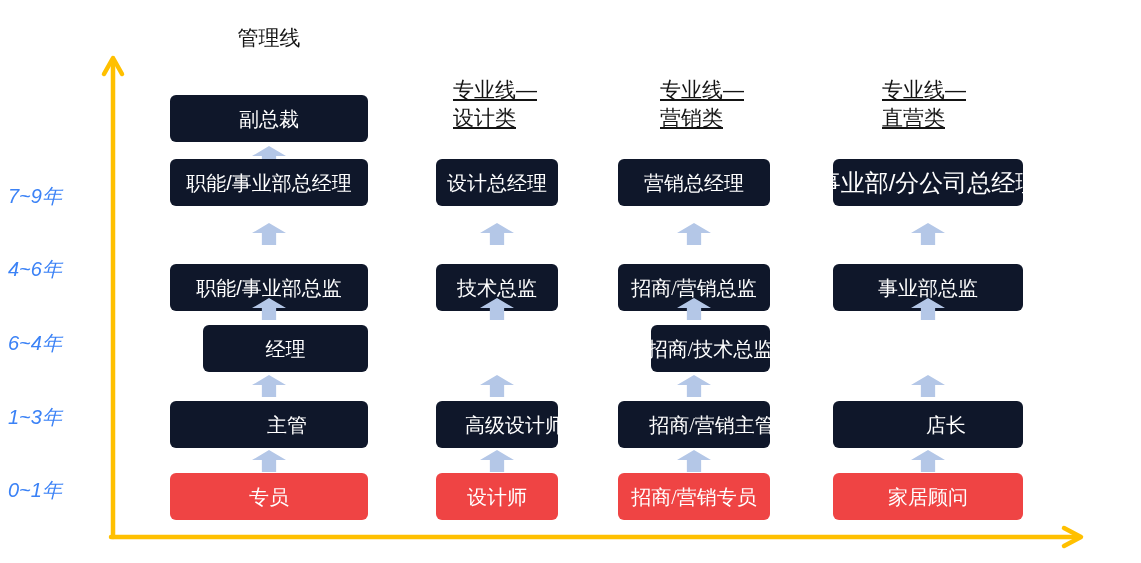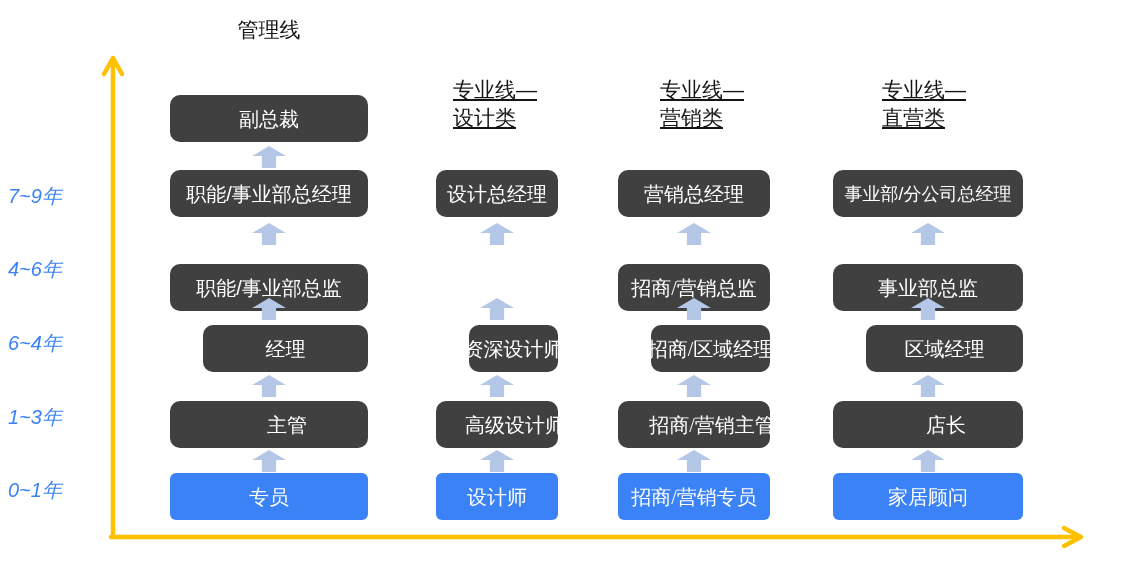--- a/index.html
+++ b/index.html
@@ -10,37 +10,37 @@
   .axes{position:absolute;left:0;top:0;width:1141px;height:563px;}
   .ylabel{
     position:absolute;left:8px;width:84px;height:26px;text-align:left;
     font-style:italic;font-size:20px;color:#3b82f6;line-height:26px;white-space:nowrap;
   }
   .header{
     position:absolute;top:76px;font-size:21px;line-height:28px;color:#151515;
     white-space:nowrap;font-weight:500;text-decoration:underline;
   }
   .header-mgmt{
-    position:absolute;left:170px;width:198px;top:16px;text-align:center;
+    position:absolute;left:170px;width:198px;top:24px;text-align:center;
     font-size:21px;color:#151515;font-weight:500;white-space:nowrap;
   }
   .col{position:absolute;top:0;height:563px;}
   .col1{left:170px;width:198px;}
   .col2{left:436px;width:122px;}
   .col3{left:618px;width:152px;font-family:Liberation Serif, serif;}
   .col4{left:833px;width:190px;}
   .box{
     position:absolute;left:0;right:0;height:47px;border-radius:6px;
     display:flex;align-items:center;justify-content:center;
     color:#ffffff;font-size:20px;white-space:nowrap;line-height:1;
   }
-  .box.fs18{font-size:18px;}
-  .blue{background:#404040;border-radius:10px;}
-  .orange{background:#3b82f6;}
-  .r1{top:95px;}.r2{top:170px;}.r3{top:264px;}.r4{top:325px;margin-left:33px;}.r5{top:401px;padding-left:36px;}.r6{top:473px;}
+  .box.fs18{font-size:24px;}
+  .blue{background:#0f172a;}
+  .orange{background:#ef4444;}
+  .r1{top:95px;}.r2{top:159px;}.r3{top:264px;}.r4{top:325px;margin-left:33px;}.r5{top:401px;padding-left:36px;}.r6{top:473px;}
   .up-arrow{
     position:absolute;left:50%;transform:translateX(-50%);
     width:34px;height:22px;background:#B4C7E7;
     clip-path:polygon(50% 0, 100% 46%, 71% 46%, 71% 100%, 29% 100%, 29% 46%, 0 46%);
   }
   .a1{top:146px;}.a2{top:223px;}.a3{top:298px;}.a4{top:375px;}.a5{top:450px;}
 </style>
 </head>
 <body>
 
@@ -85,45 +85,44 @@
     <div class="box blue r4">经理</div>
     <div class="up-arrow a4"></div>
     <div class="box blue r5">主管</div>
     <div class="up-arrow a5"></div>
     <div class="box orange r6">专员</div>
   </div>
 
   <div class="col col2">
     <div class="box blue r2">设计总经理</div>
     <div class="up-arrow a2"></div>
+    <div class="box blue r3">技术总监</div>
     <div class="up-arrow a3"></div>
-    <div class="box blue r4">资深设计师</div>
     <div class="up-arrow a4"></div>
     <div class="box blue r5">高级设计师</div>
     <div class="up-arrow a5"></div>
     <div class="box orange r6">设计师</div>
   </div>
 
   <div class="col col3">
     <div class="box blue r2">营销总经理</div>
     <div class="up-arrow a2"></div>
     <div class="box blue r3">招商/营销总监</div>
     <div class="up-arrow a3"></div>
-    <div class="box blue r4">招商/区域经理</div>
+    <div class="box blue r4">招商/技术总监</div>
     <div class="up-arrow a4"></div>
     <div class="box blue r5">招商/营销主管</div>
     <div class="up-arrow a5"></div>
     <div class="box orange r6">招商/营销专员</div>
   </div>
 
   <div class="col col4">
     <div class="box blue r2 fs18">事业部/分公司总经理</div>
     <div class="up-arrow a2"></div>
     <div class="box blue r3">事业部总监</div>
     <div class="up-arrow a3"></div>
-    <div class="box blue r4">区域经理</div>
     <div class="up-arrow a4"></div>
     <div class="box blue r5">店长</div>
     <div class="up-arrow a5"></div>
     <div class="box orange r6">家居顾问</div>
   </div>
 
 </div>
 
 </body></html>

